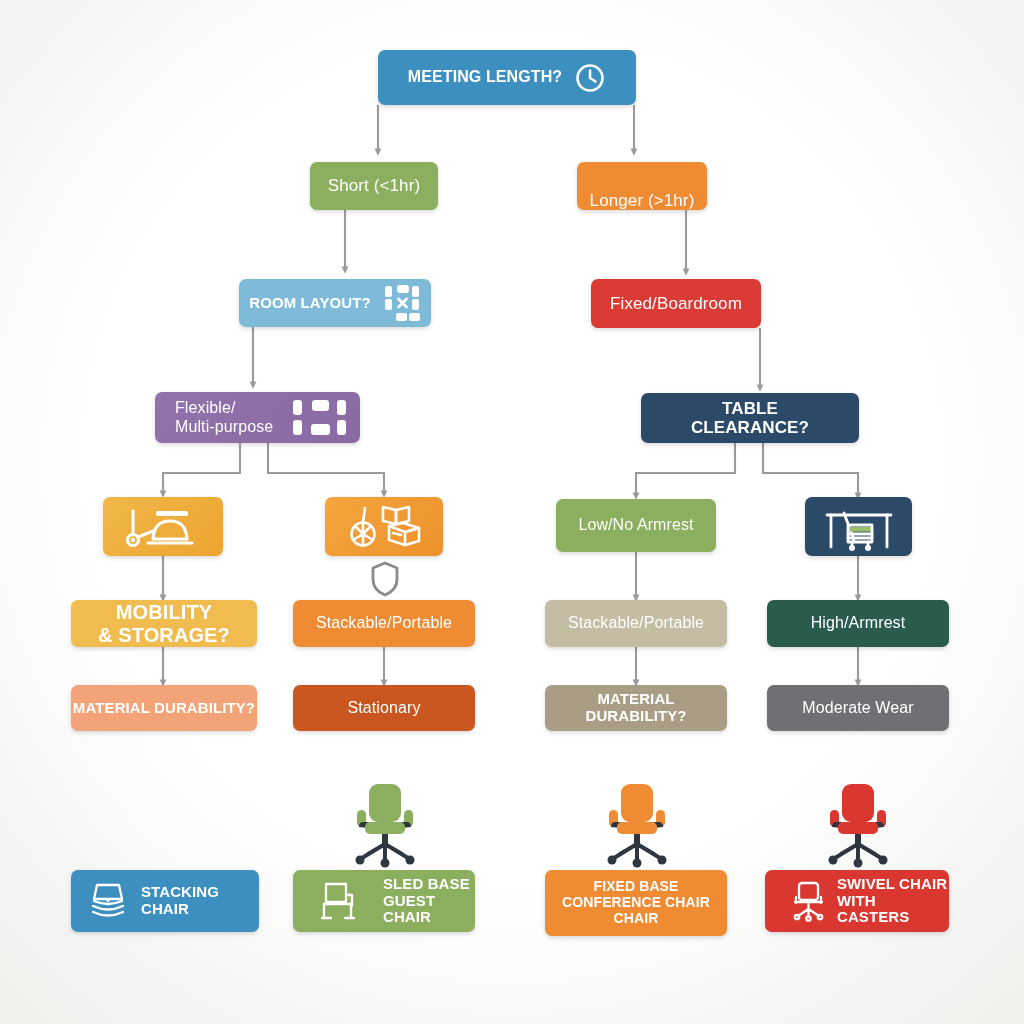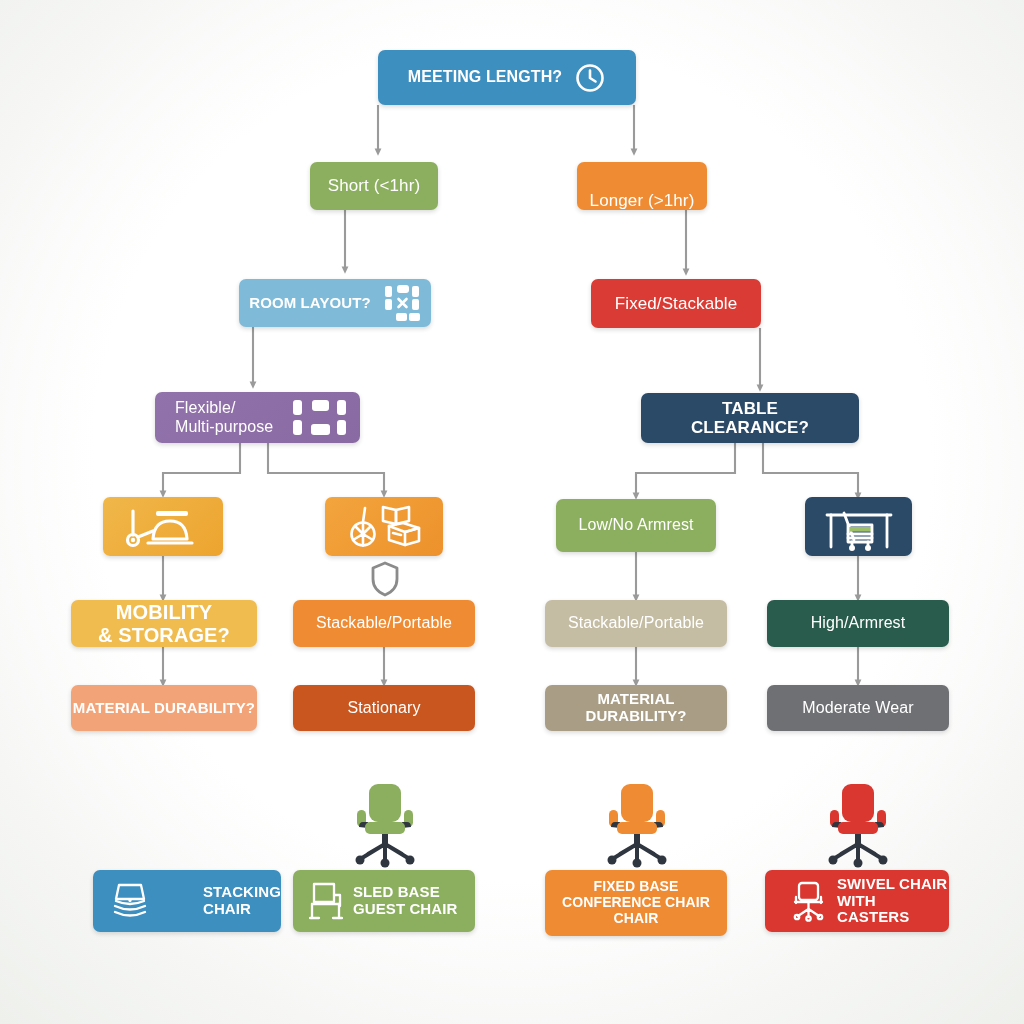--- a/index.html
+++ b/index.html
@@ -151,21 +151,21 @@
           <rect x="29" y="16" width="7" height="11" rx="2"></rect>
           <rect x="13" y="30" width="11" height="8" rx="2"></rect>
           <rect x="26" y="30" width="11" height="8" rx="2"></rect>
           <path d="M15.5 16 L23.5 24 M23.5 16 L15.5 24" stroke="#ffffff" stroke-width="2.6" stroke-linecap="round"></path>
         </g>
       </svg>
     </span>
   </div>
 
   <div class="node" style="left:591px; top:279px; width:170px; height:49px; background:#da3b34; font-size:17px;">
-    <span class="label">Fixed/Stackable</span>
+    <span class="label">Fixed/Boardroom</span>
   </div>
 
   <div class="node with-icon" style="left:155px; top:392px; width:205px; height:51px; background:linear-gradient(135deg,#9272aa,#8a6aa3); font-size:16px; justify-content:space-between; padding:0 12px 0 20px;">
     <span class="label" style="text-align:left;">Flexible/
 Multi-purpose</span>
     <span class="node-icon">
       <svg width="56" height="40" viewBox="0 0 56 40">
         <g fill="#ffffff">
           <rect x="1" y="2" width="9" height="15" rx="3"></rect>
           <rect x="20" y="2" width="17" height="11" rx="3"></rect>
@@ -326,37 +326,37 @@
         <rect x="25" y="40" width="40" height="12" rx="5" fill="#d9372f"></rect>
         <rect x="42" y="52" width="6" height="10" fill="#2f3640"></rect>
         <path d="M45 62 L22 76 M45 62 L68 76 M45 62 L45 78 M45 62 L28 72 M45 62 L62 72" stroke="#2f3640" stroke-width="4" stroke-linecap="round" fill="none"></path>
         <circle cx="20" cy="78" r="4.5" fill="#2f3640"></circle>
         <circle cx="70" cy="78" r="4.5" fill="#2f3640"></circle>
         <circle cx="45" cy="81" r="4.5" fill="#2f3640"></circle>
       </g>
     </svg>
   </div>
 
-  <div class="node with-icon" style="left:71px; top:870px; width:188px; height:62px; background:#3d8fc0; font-size:15px; font-weight:bold; justify-content:space-between; padding-left:18px; gap:14px;margin-left:22px;">
+  <div class="node with-icon" style="left:71px; top:870px; width:188px; height:62px; background:#3d8fc0; font-size:15px; font-weight:bold; justify-content:flex-start; padding-left:18px; gap:14px;">
     <span class="node-icon">
       <svg width="38" height="42" viewBox="0 0 38 42">
         <g fill="none" stroke="#ffffff" stroke-width="2.3" stroke-linejoin="round" stroke-linecap="round">
           <path d="M8 5 L30 5 L33 19 L5 19 Z"></path>
           <path d="M5 21 Q19 27 33 21"></path>
           <path d="M4 26 Q19 33 34 26"></path>
           <path d="M4 32 Q19 39 34 32"></path>
           <circle cx="19" cy="20.5" r="1.6" fill="#ffffff" stroke="none"></circle>
         </g>
       </svg>
     </span>
     <span class="label caps" style="text-align:left;">STACKING
 CHAIR</span>
   </div>
 
-  <div class="node with-icon" style="left:293px; top:870px; width:182px; height:62px; background:#8cae5f; font-size:15px; font-weight:bold; justify-content:flex-start; padding-left:16px; gap:10px;">
+  <div class="node with-icon" style="left:293px; top:870px; width:182px; height:62px; background:#8cae5f; font-size:15px; font-weight:bold; justify-content:flex-start; padding-left:28px; gap:28px;">
     <span class="node-icon">
       <svg width="34" height="42" viewBox="0 0 34 42">
         <g fill="none" stroke="#ffffff" stroke-width="2.3" stroke-linejoin="round" stroke-linecap="round">
           <path d="M5 4 L25 4 L25 22 L5 22 Z"></path>
           <path d="M3 24 L30 24"></path>
           <path d="M3 24 L3 38 M30 24 L30 38"></path>
           <path d="M1 38 L10 38 M24 38 L33 38"></path>
           <path d="M25 15 L31 15 L31 26"></path>
         </g>
       </svg>

